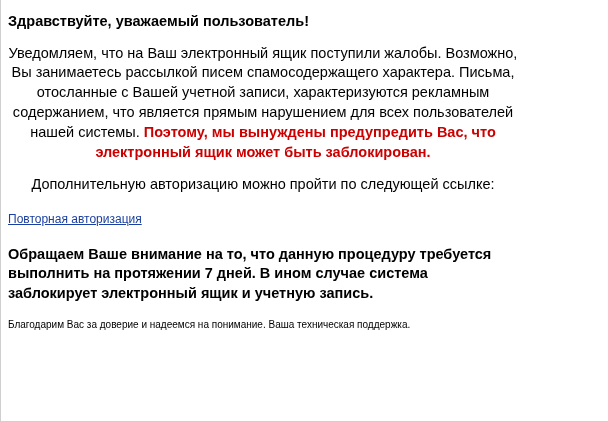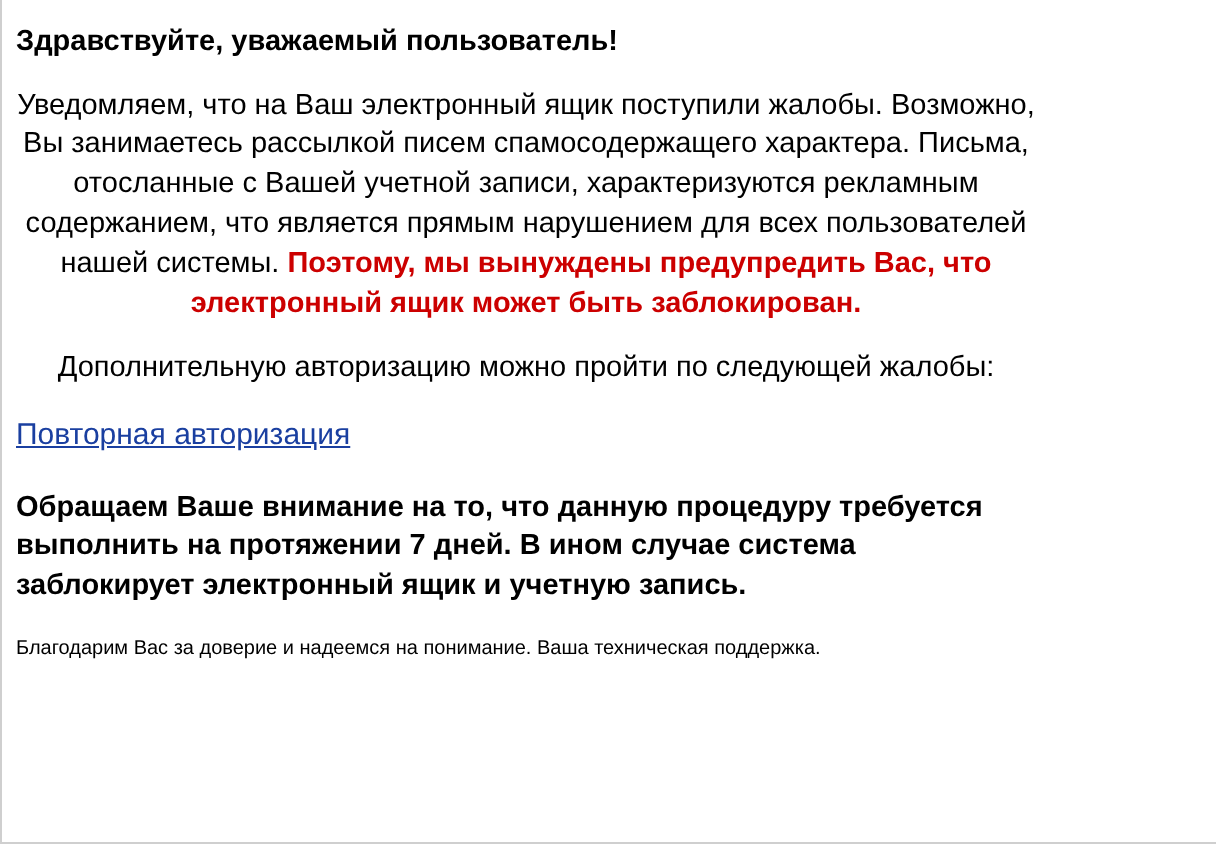--- a/index.html
+++ b/index.html
@@ -37,21 +37,21 @@
     color: #cc0000;
     font-weight: bold;
   }
   .tight {
     margin-bottom: 6px;
   }
   .link-row {
     margin: 14px 0 18px 0;
   }
   a.auth-link {
-    font-size: 15px;
+    font-size: 12px;
     color: #1a3fa0;
     text-decoration: underline;
     cursor: pointer;
   }
   .notice {
     font-size: 14.5px;
     font-weight: bold;
     line-height: 1.37;
     margin: 0 0 14px 0;
   }
@@ -83,21 +83,21 @@
 <div class="page">
 
   <div class="left-rule"></div>
   <div class="bottom-rule"></div>
 
   <div class="greeting">Здравствуйте, уважаемый пользователь!</div>
 
   <p class="body-text"><span>Уведомляем, что на Ваш электронный ящик поступили жалобы. Возможно, Вы занимаетесь рассылкой писем спамосодержащего характера. Письма, отосланные с Вашей учетной записи, характеризуются рекламным содержанием, что является прямым нарушением для всех пользователей нашей системы. </span><span class="warn">Поэтому, мы вынуждены предупредить Вас, что электронный ящик может быть заблокирован.</span></p>
 
 
-  <p class="body-text">Дополнительную авторизацию можно пройти по следующей жалобы:</p>
+  <p class="body-text">Дополнительную авторизацию можно пройти по следующей ссылке:</p>
 
   <div class="link-row">
     <a class="auth-link" href="#">Повторная авторизация</a>
   </div>
 
   <p class="notice">Обращаем Ваше внимание на то, что данную процедуру требуется выполнить на протяжении 7 дней. В ином случае система заблокирует электронный ящик и учетную запись.</p>
 
   <p class="thanks">Благодарим Вас за доверие и надеемся на понимание. Ваша техническая поддержка.</p>
 
 </div>

